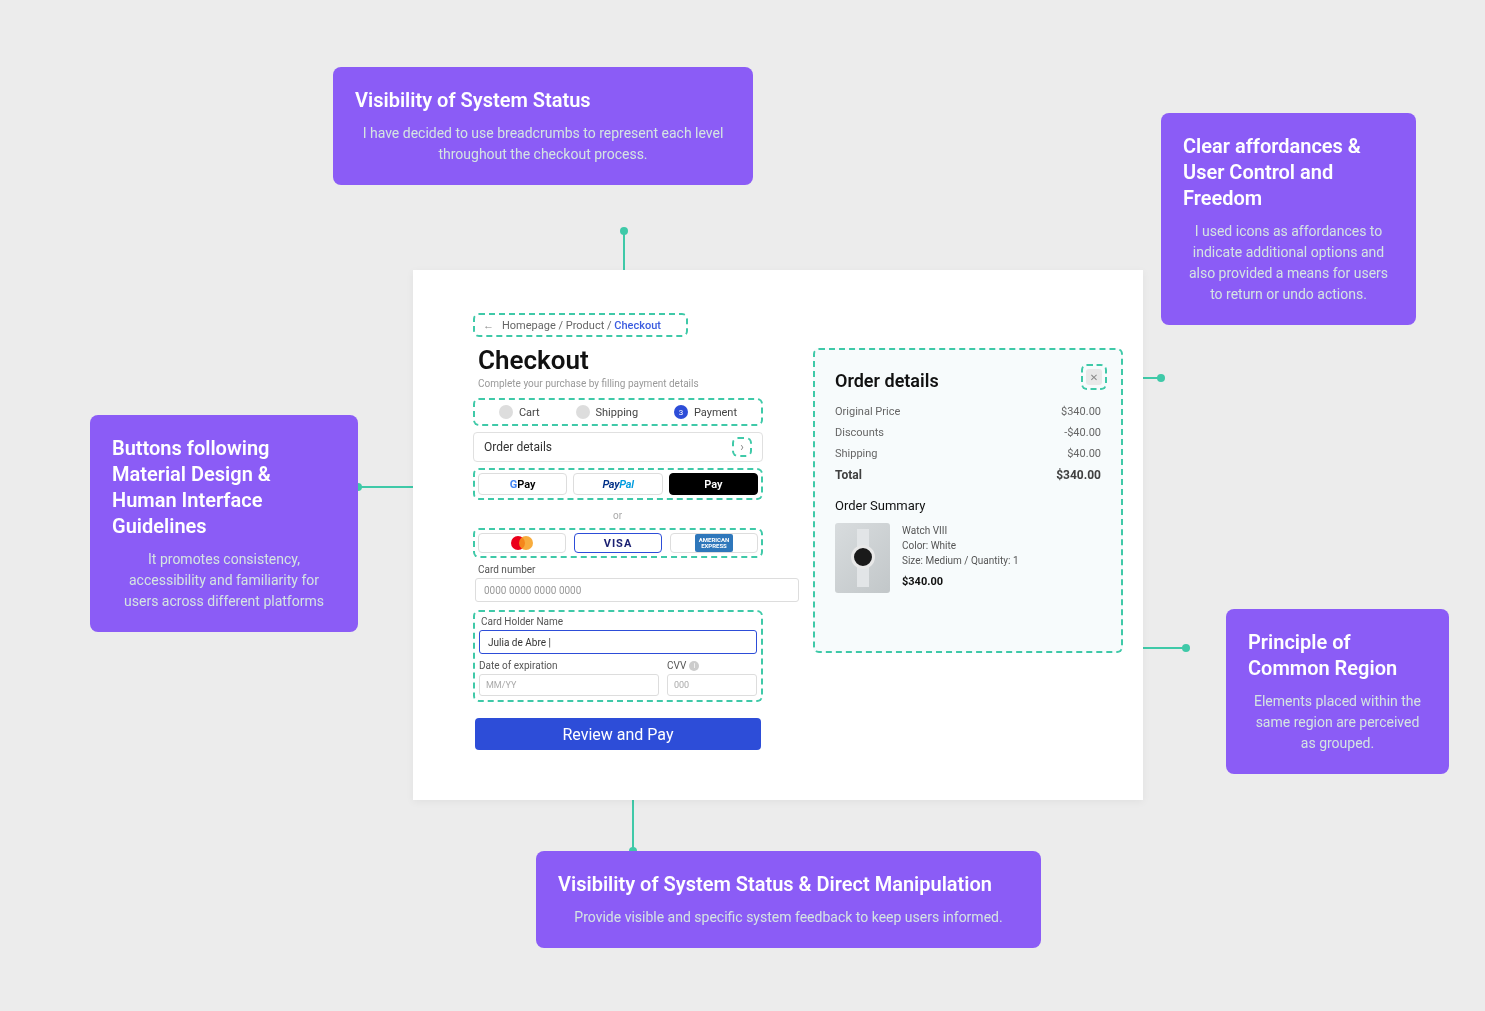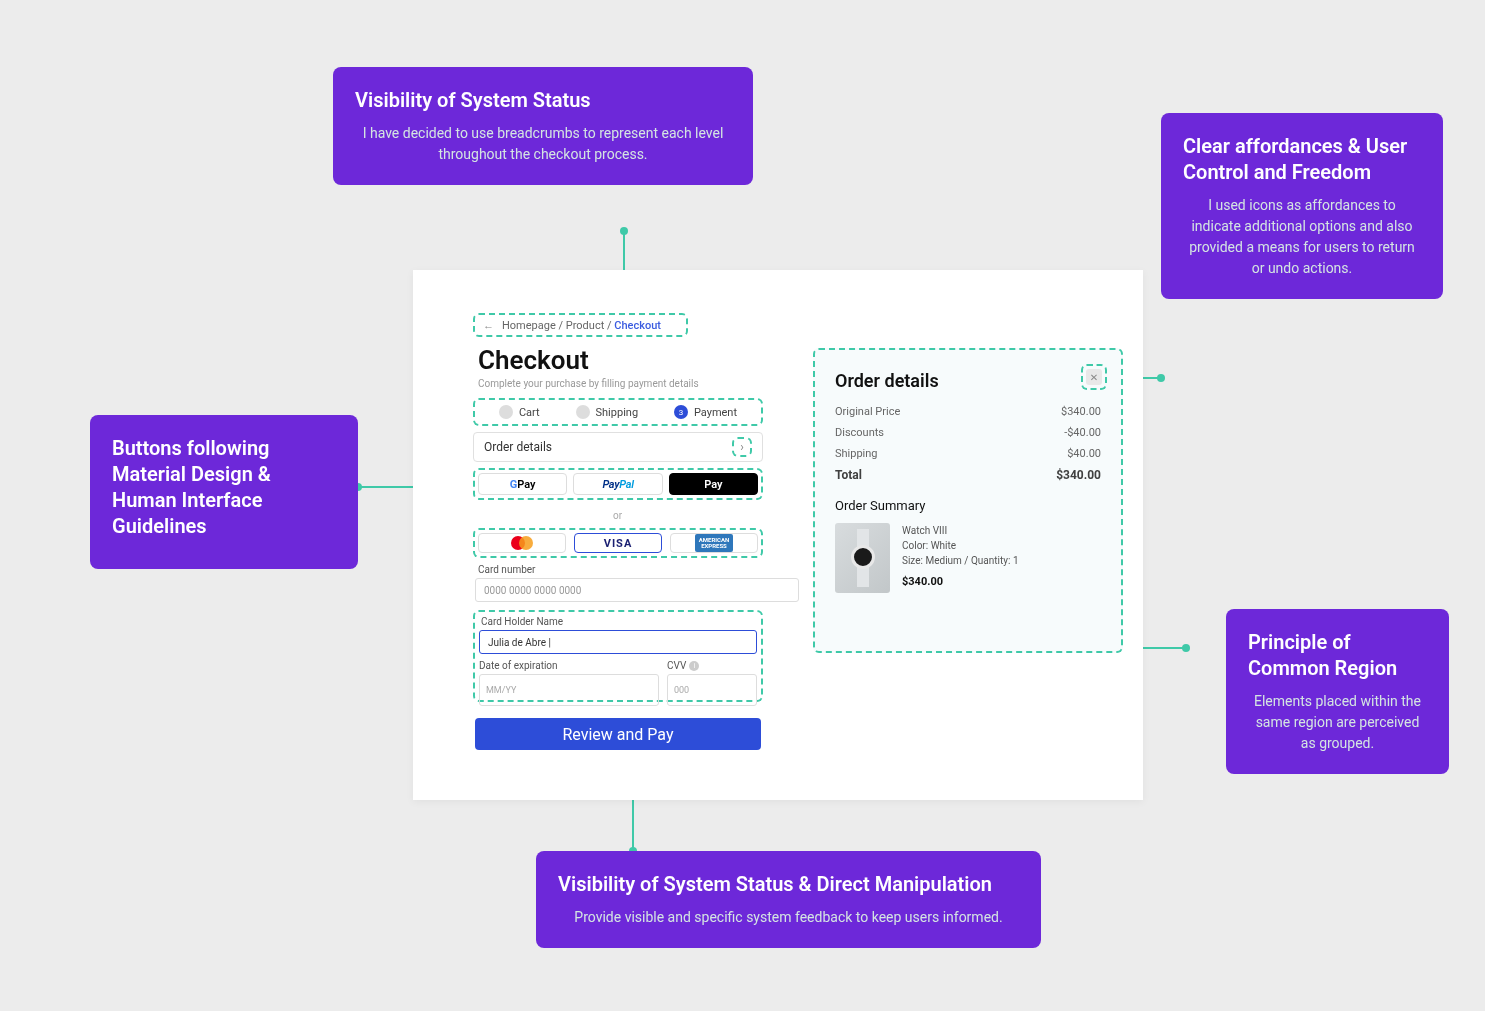--- a/index.html
+++ b/index.html
@@ -1,18 +1,18 @@
 <!DOCTYPE html>
 <html><head>
   <meta charset="utf-8">
   <style>
     * { box-sizing: border-box; margin: 0; padding: 0; font-family: -apple-system, BlinkMacSystemFont, 'Segoe UI', Roboto, sans-serif; }
     body { background: #ececec; width: 1485px; height: 1011px; position: relative; overflow: hidden; }
 
-    .callout { position: absolute; background: #6d28d9; color: #fff; border-radius: 8px; padding: 20px 22px; }
+    .callout { position: absolute; background: #8b5cf6; color: #fff; border-radius: 8px; padding: 20px 22px; }
     .callout h3 { font-size: 20px; font-weight: 600; margin-bottom: 10px; line-height: 1.3; }
     .callout p { font-size: 14px; line-height: 1.5; color: #d4e4e2; text-align: center; }
 
     .mockup { position: absolute; left: 413px; top: 270px; width: 730px; height: 530px; background: #fff; box-shadow: 0 2px 8px rgba(0,0,0,0.05); }
 
     .dashed { border: 2px dashed #3fc9a8; border-radius: 6px; }
 
     .breadcrumb-box { position: absolute; left: 60px; top: 43px; width: 215px; height: 24px; display: flex; align-items: center; padding: 0 8px; font-size: 11px; color: #666; }
     .breadcrumb-box .arrow { margin-right: 8px; color: #888; }
     .breadcrumb-box .cur { color: #3b5ce0; font-weight: 500; }
@@ -49,21 +49,21 @@
 
     .cardnum-label { position: absolute; left: 65px; top: 294px; font-size: 10px; color: #555; }
     .cardnum-input { position: absolute; left: 62px; top: 308px; width: 324px; height: 24px; border: 1px solid #ddd; border-radius: 3px; padding: 0 8px; font-size: 10px; color: #999; display: flex; align-items: center; }
 
     .holder-box { position: absolute; left: 60px; top: 340px; width: 290px; height: 92px; padding: 4px; }
     .holder-label { font-size: 10px; color: #555; margin-bottom: 3px; margin-left: 2px; }
     .holder-input { width: 100%; height: 24px; border: 1.5px solid #2d4dd8; border-radius: 3px; padding: 0 8px; font-size: 10px; color: #333; display: flex; align-items: center; }
     .date-cvv-row { display: flex; gap: 8px; margin-top: 6px; }
     .dc-col { flex: 1; }
     .dc-label { font-size: 10px; color: #555; margin-bottom: 3px; display: flex; align-items: center; gap: 3px; }
-    .dc-input { width: 100%; height: 32px; border: 1px solid #ddd; border-radius: 3px; padding: 0 6px; font-size: 9px; color: #aaa; display: flex; align-items: center; }
+    .dc-input { width: 100%; height: 22px; border: 1px solid #ddd; border-radius: 3px; padding: 0 6px; font-size: 9px; color: #aaa; display: flex; align-items: center; }
     .info-dot { width: 10px; height: 10px; border-radius: 50%; background: #ccc; display: inline-flex; align-items: center; justify-content: center; font-size: 7px; color: #fff; }
 
     .review-btn { position: absolute; left: 62px; top: 448px; width: 286px; height: 32px; background: #2d4dd8; color: #fff; border-radius: 4px; display: flex; align-items: center; justify-content: center; font-size: 16px; }
 
     .order-panel { position: absolute; left: 400px; top: 78px; width: 310px; height: 305px; background: #f7fbfc; border-radius: 6px; padding: 20px; }
     .order-panel h4 { font-size: 18px; font-weight: 600; margin-bottom: 14px; color: #111; }
     .close-box { position: absolute; right: 14px; top: 14px; width: 26px; height: 26px; display: flex; align-items: center; justify-content: center; }
     .close-x { width: 16px; height: 16px; border-radius: 3px; background: #e8e8e8; display: flex; align-items: center; justify-content: center; font-size: 10px; color: #888; }
     .price-row { display: flex; justify-content: space-between; font-size: 11px; color: #666; margin-bottom: 8px; }
     .price-row.total { font-weight: 700; color: #404040; font-size: 12px; margin-top: 4px; }
@@ -104,23 +104,24 @@
   <circle class="dot-end" cx="1186" cy="648" r="4"></circle>
 </svg>
 
 <div class="callout" style="left:333px; top:67px; width:420px;">
   <h3>Visibility of System Status</h3>
   <p>I have decided to use breadcrumbs to represent each level throughout the checkout process.</p>
 </div>
 
 <div class="callout" style="left:90px; top:415px; width:268px;">
   <h3>Buttons following Material Design &amp; Human Interface Guidelines</h3>
-</div>
-
-<div class="callout" style="left:1161px; top:113px; width:282px;">
+  <p>It promotes consistency, accessibility and familiarity for users across different platforms</p>
+</div>
+
+<div class="callout" style="left:1161px; top:113px; width:255px;">
   <h3>Clear affordances &amp; User Control and Freedom</h3>
   <p>I used icons as affordances to indicate additional options and also provided a means for users to return or undo actions.</p>
 </div>
 
 <div class="callout" style="left:1226px; top:609px; width:223px;">
   <h3>Principle of Common Region</h3>
   <p>Elements placed within the same region are perceived as grouped.</p>
 </div>
 
 <div class="callout" style="left:536px; top:851px; width:505px;">

